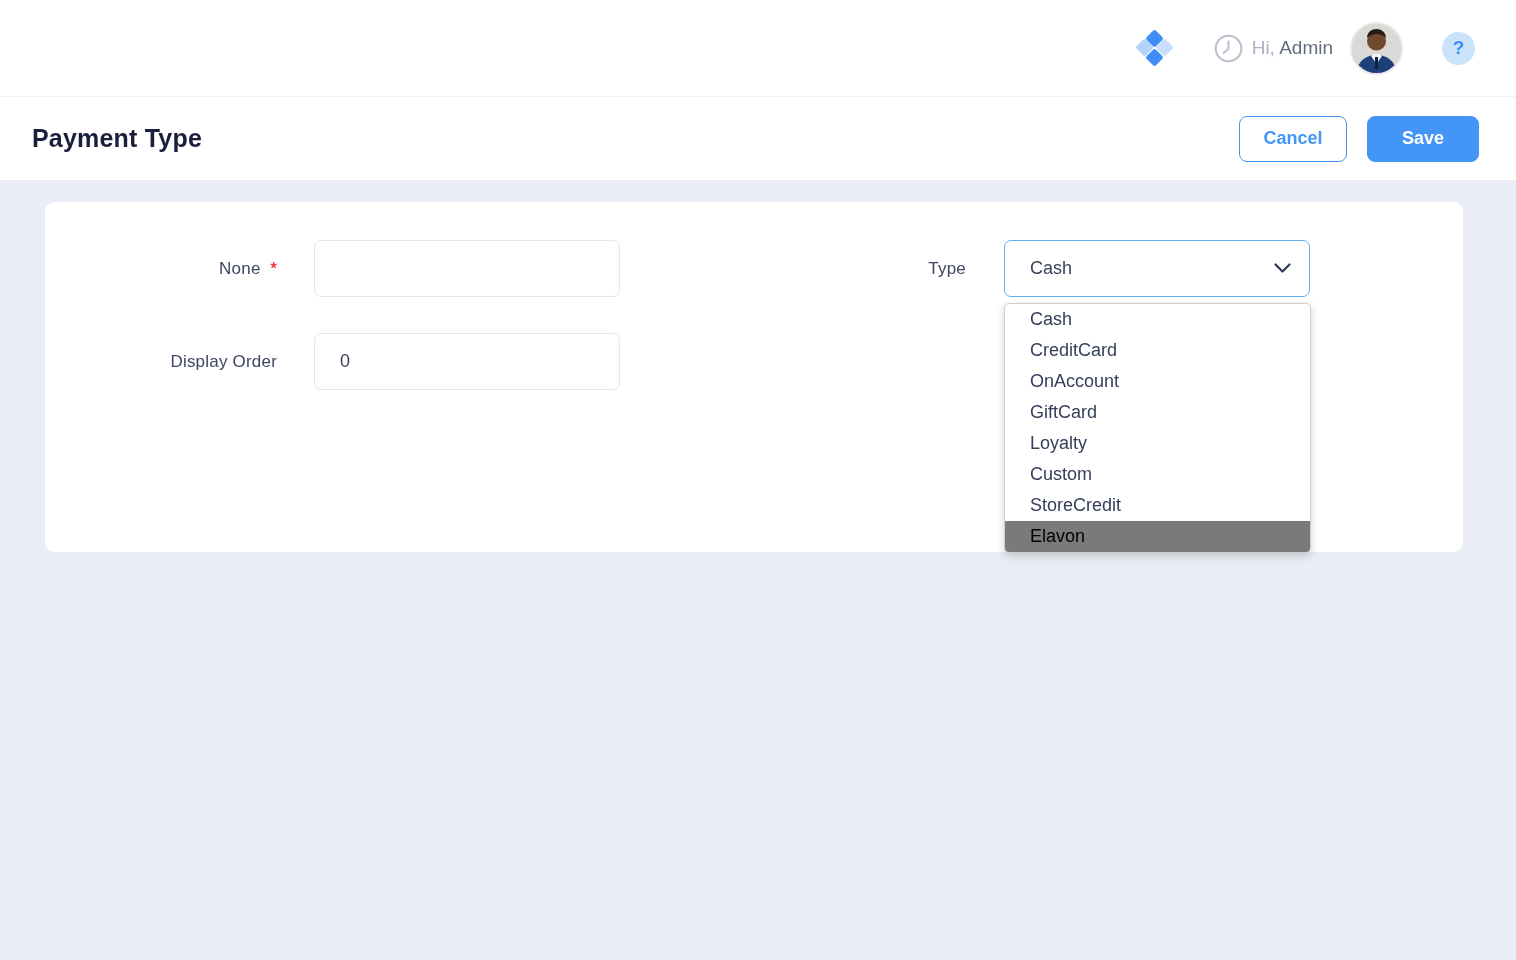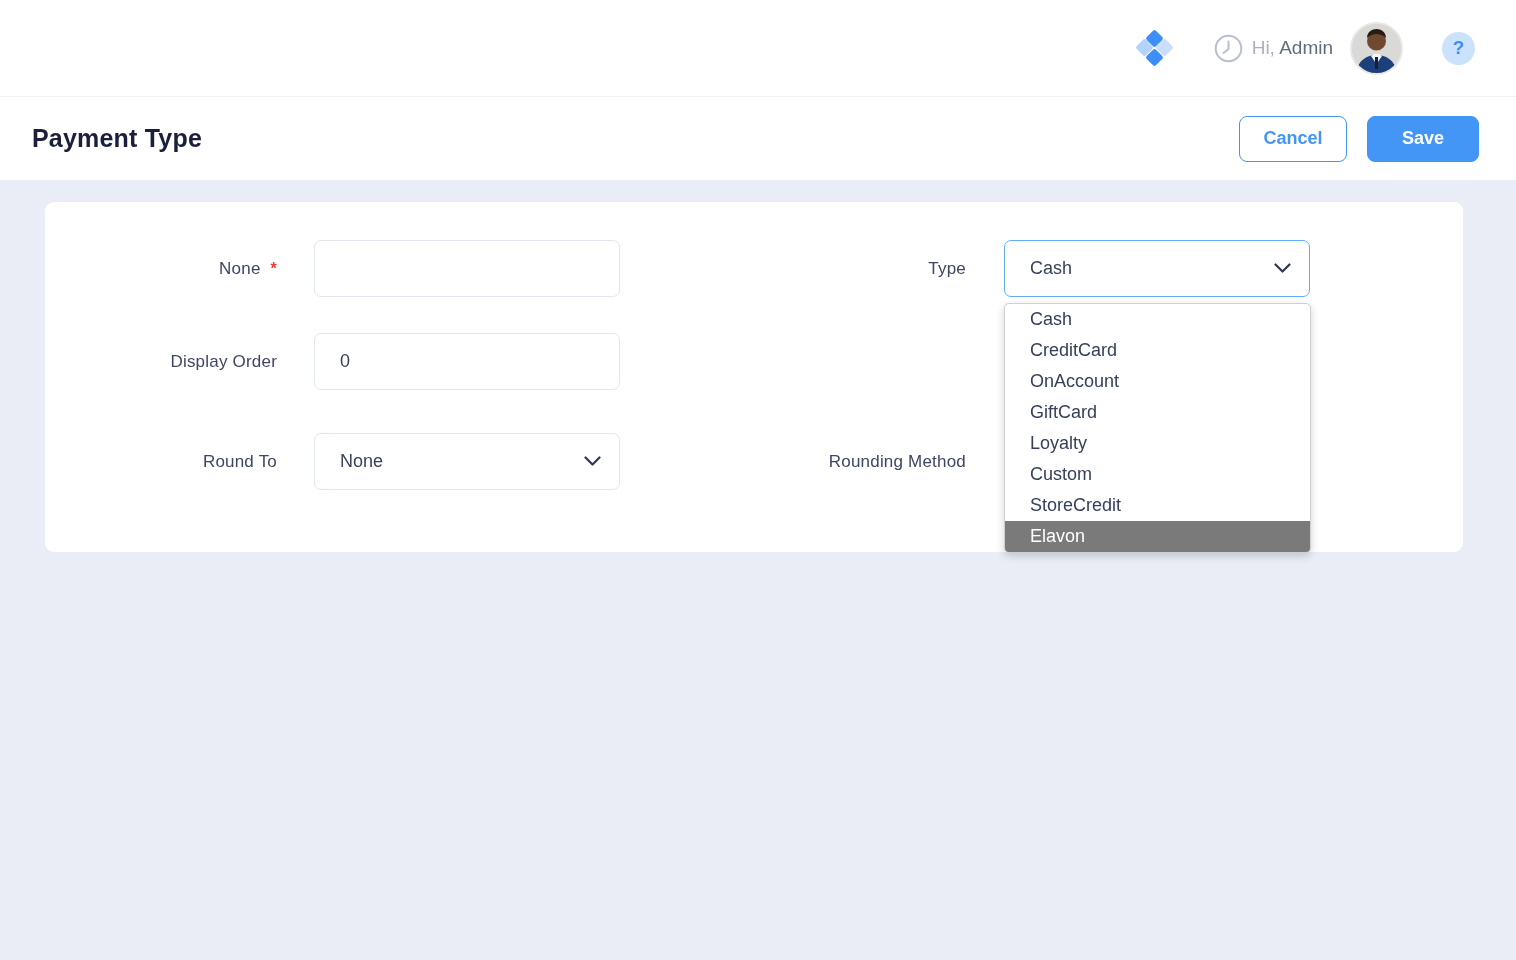--- a/index.html
+++ b/index.html
@@ -55,21 +55,21 @@
     padding:0 18px 0 25px; font-size:18px; color:#3a4258; background:#fff;
     display:flex; align-items:center; justify-content:space-between; cursor:pointer; }
   .select-box.focused { border-color:#62aef6; }
 
   
   .dropdown { position:absolute; left:959px; top:101px; width:307px; background:#fff;
     border:1px solid #cfcfcf; border-radius:5px; overflow:hidden; z-index:20;
     box-shadow:0 3px 8px rgba(0,0,0,.18); }
   .dropdown .opt { height:31px; line-height:31px; padding-left:25px; font-size:18px;
     color:#36405a; cursor:pointer; white-space:nowrap; }
-  .dropdown .opt.highlighted { background:#7a7a7a; color:#ffffff; }
+  .dropdown .opt.highlighted { background:#7a7a7a; color:#000000; }
 </style>
 </head>
 <body>
 
 <div class="topbar">
   <div class="apps-icon">
     <i class="d-top"></i>
     <i class="d-left"></i>
     <i class="d-right"></i>
     <i class="d-bottom"></i>
@@ -127,32 +127,20 @@
       </div>
     </div>
 
     <div class="form-row row-2">
       <div class="lbl c1">Display Order</div>
       <div class="ctrl">
         <input class="text-input" type="text" value="0" style="">
       </div>
     </div>
 
-    <div class="form-row row-3">
-      <div class="lbl c1">Round To</div>
-      <div class="ctrl">
-        <div class="select-box">
-          <span>None</span>
-          <svg width="17" height="11" viewBox="0 0 17 11">
-            <polyline points="1.5,1.5 8.5,8.5 15.5,1.5" fill="none" stroke="#2f3850" stroke-width="2.2" stroke-linecap="round" stroke-linejoin="round"></polyline>
-          </svg>
-        </div>
-      </div>
-      <div class="lbl c2">Rounding Method</div>
-    </div>
 
     <div class="dropdown">
       <div class="opt">Cash</div>
       <div class="opt">CreditCard</div>
       <div class="opt">OnAccount</div>
       <div class="opt">GiftCard</div>
       <div class="opt">Loyalty</div>
       <div class="opt">Custom</div>
       <div class="opt">StoreCredit</div>
       <div class="opt highlighted">Elavon</div>

